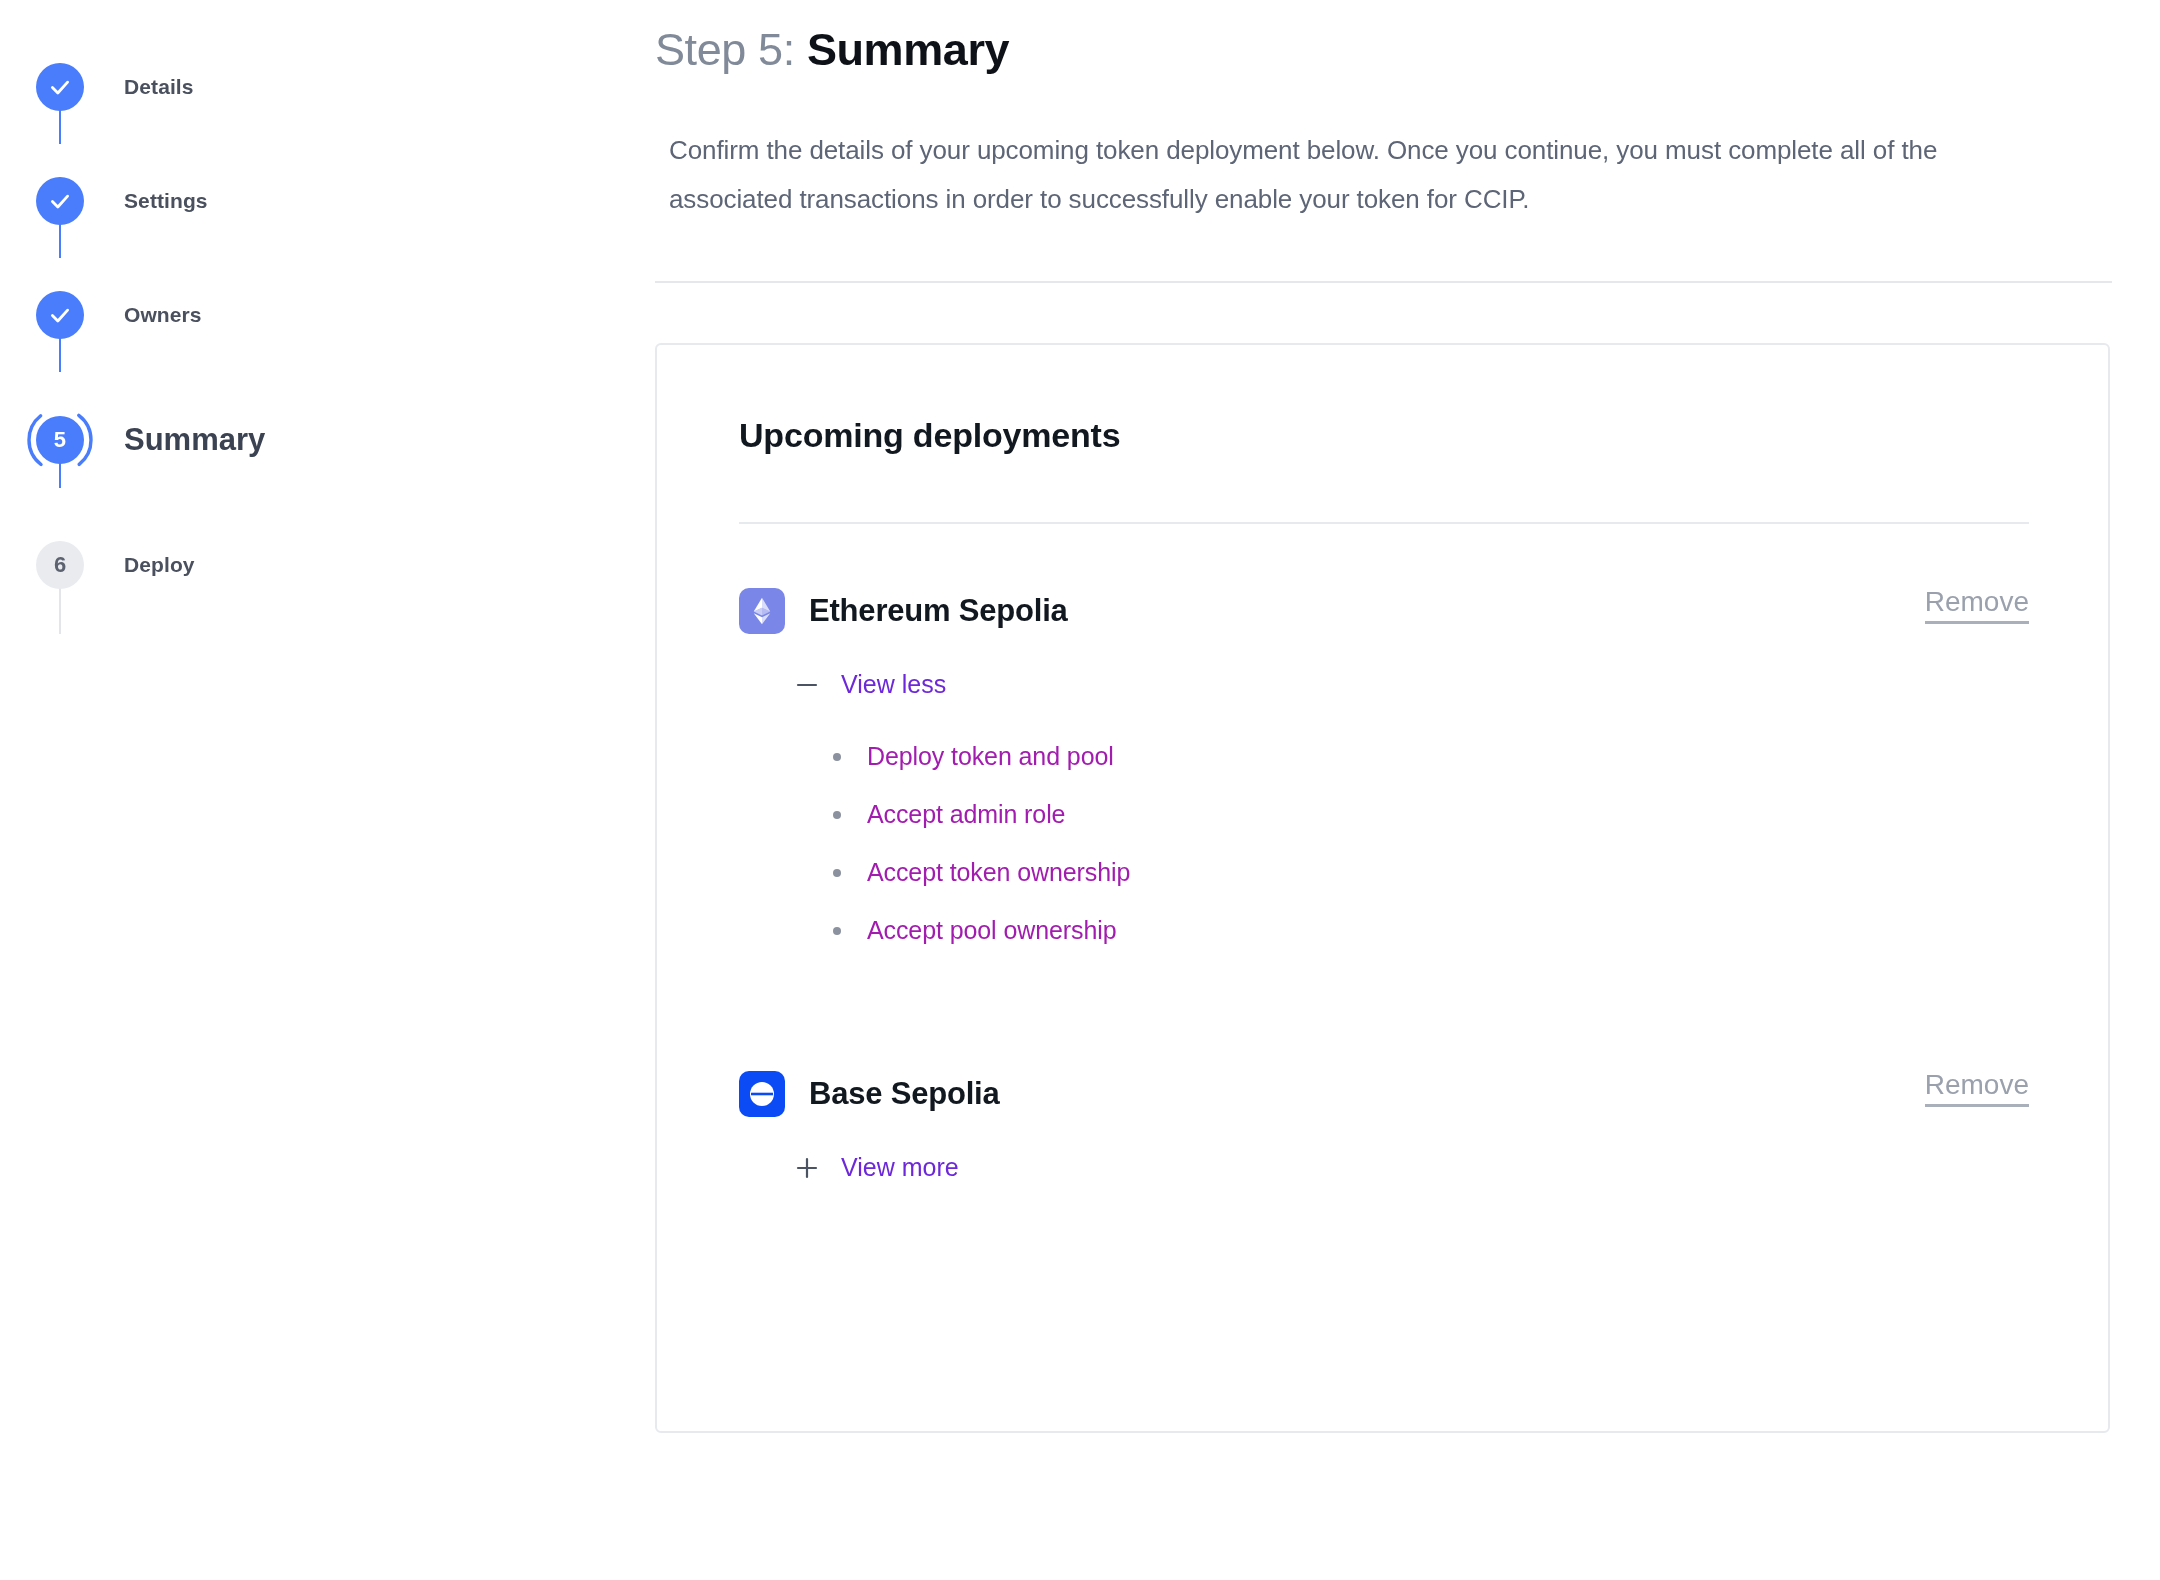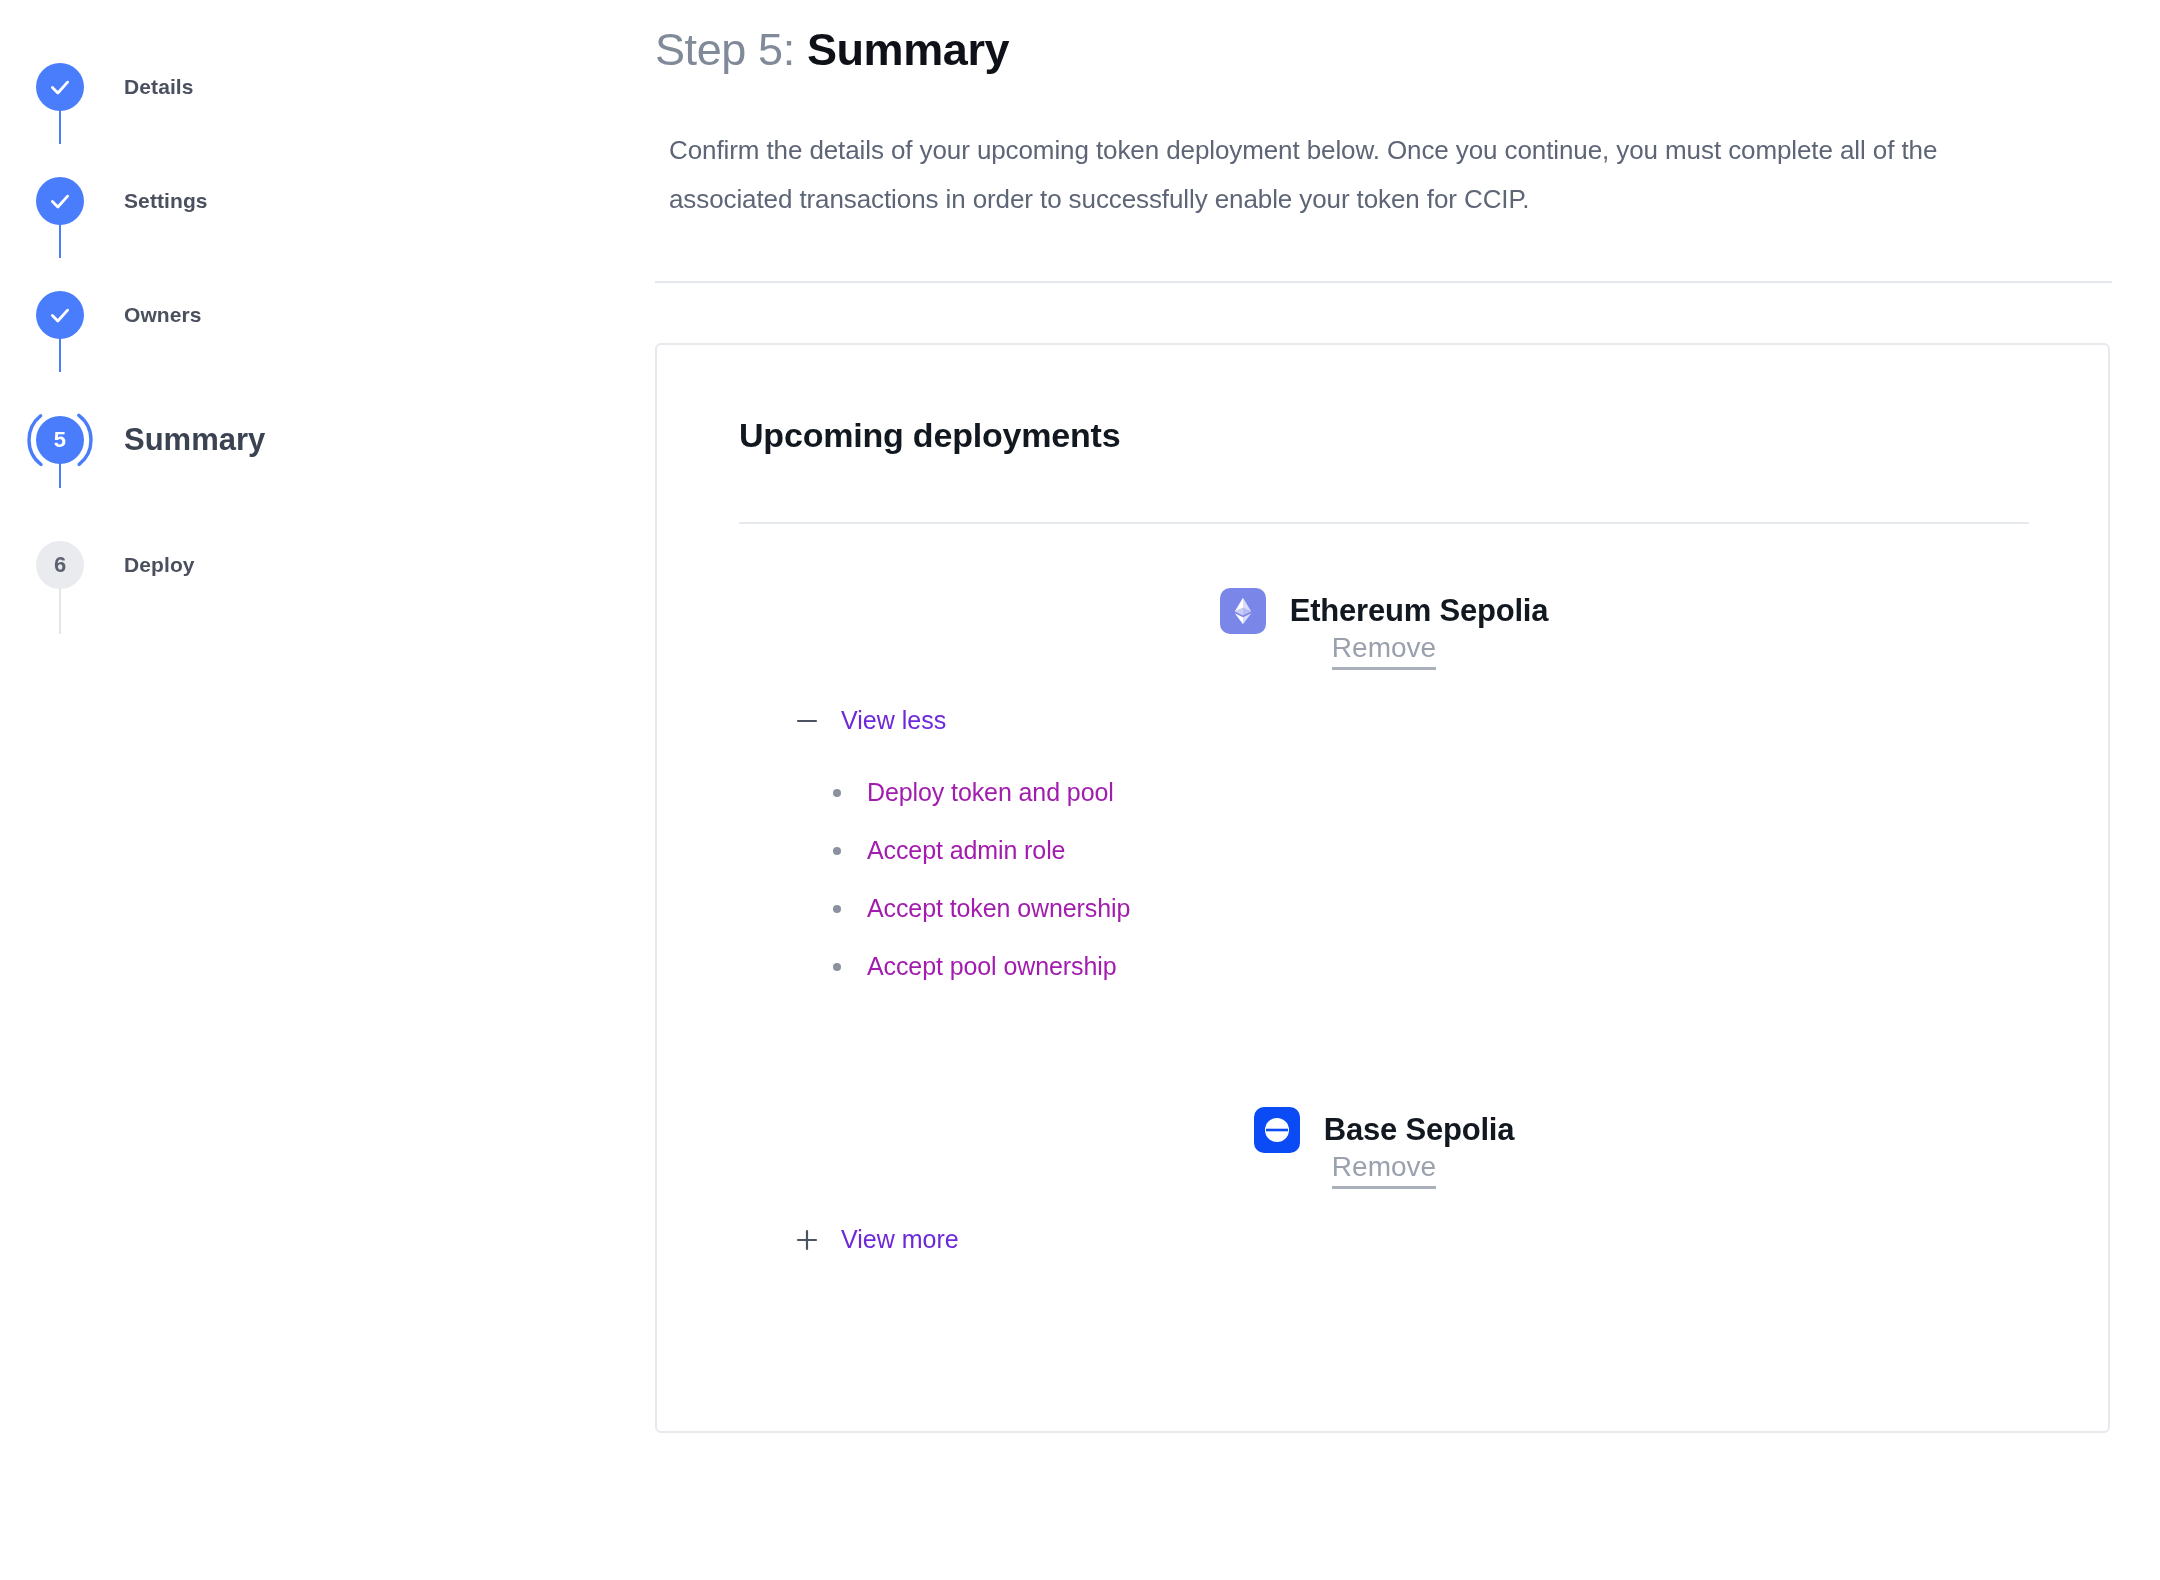--- a/index.html
+++ b/index.html
@@ -165,24 +165,23 @@
   .card-divider {
     height: 2px;
     background: #e6e9ee;
     margin-top: 67px;
     width: 1290px;
   }
 
   .net-block { margin-top: 0; }
   .net-header {
     display: flex;
-    align-items: center;
+    align-items: flex-start;
     justify-content: space-between;
     width: 1290px;
-    flex-direction: column;
   }
   .net-left {
     display: flex;
     align-items: center;
     gap: 24px;
   }
   .net-icon {
     width: 46px;
     height: 46px;
     border-radius: 10px;

